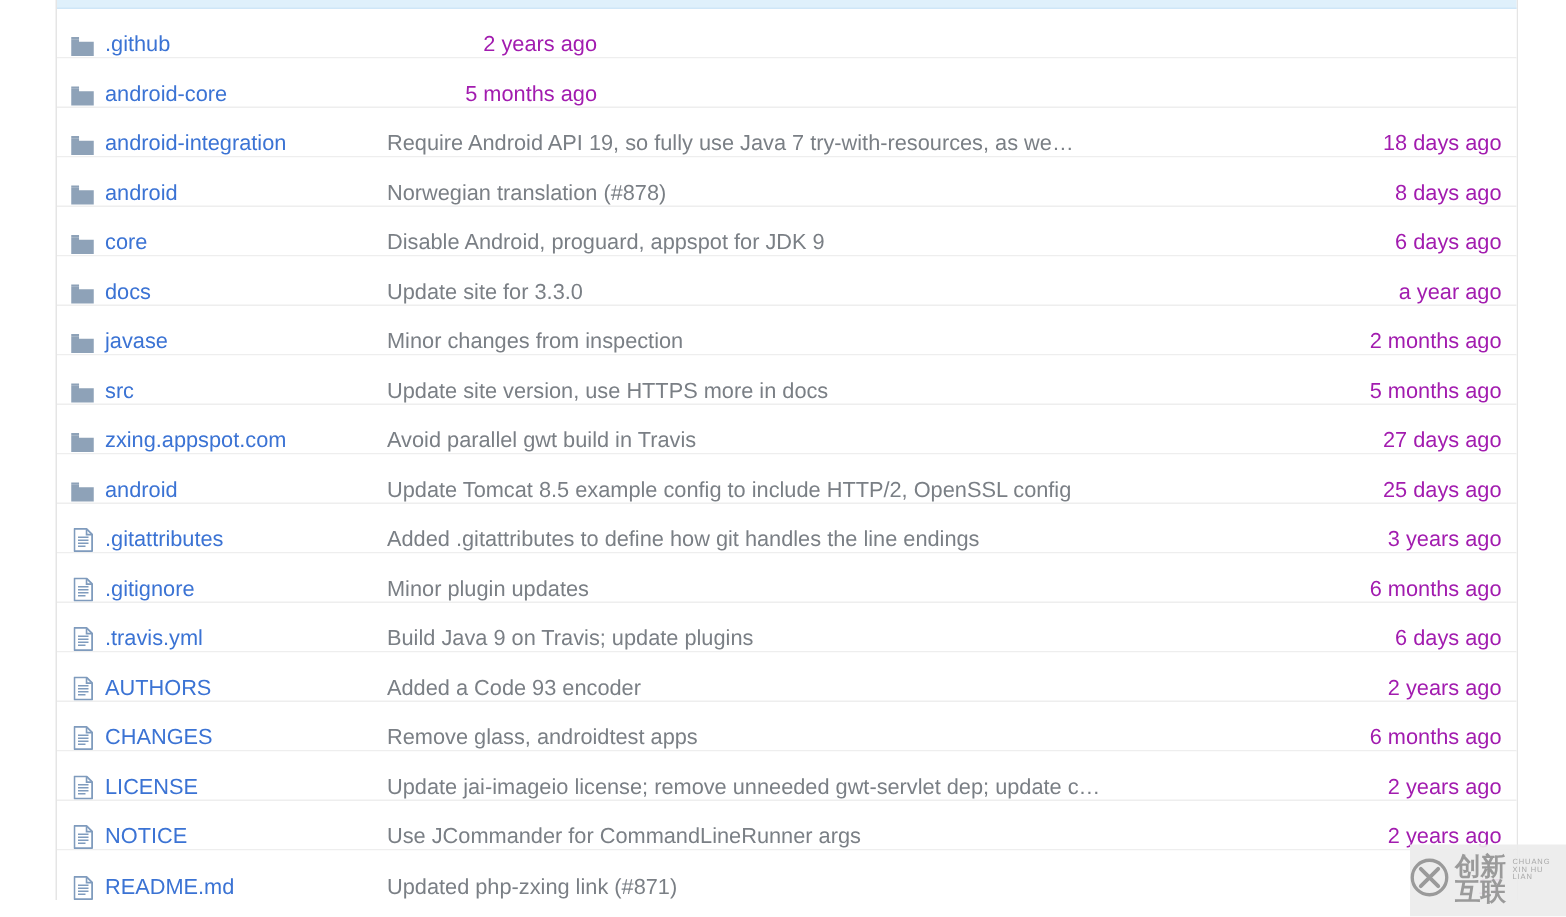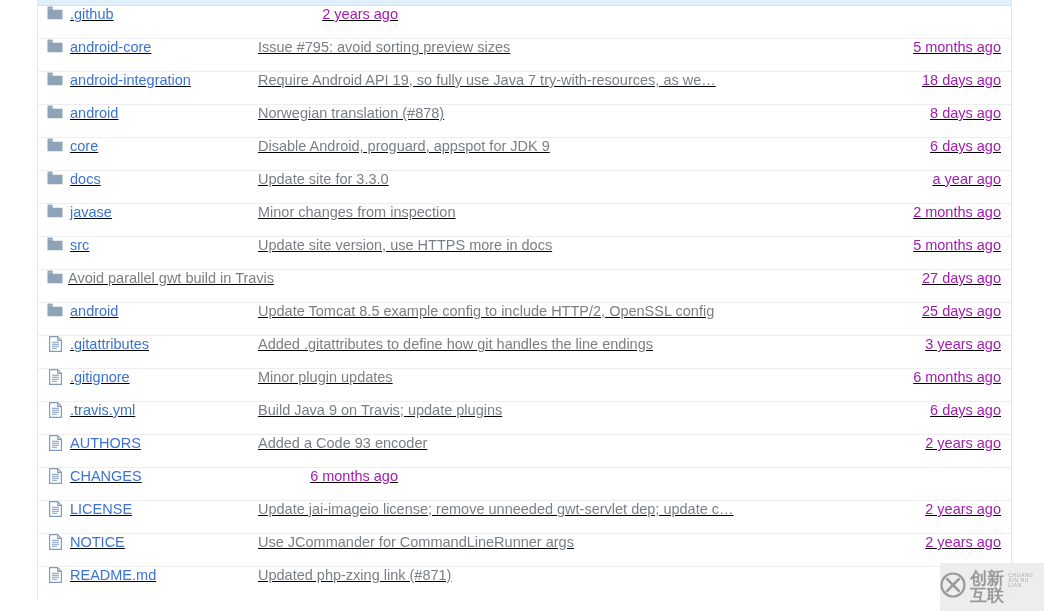--- a/index.html
+++ b/index.html
@@ -38,26 +38,25 @@
   
   .header-sliver {
     height: 6px;
     background: #dff0fb;
     border-bottom: 1px solid #cfe6f7;
     box-sizing: border-box;
   }
 
   .row {
     display: flex;
-    align-items: flex-start;
+    align-items: flex-end;
     height: 33px;
     border-bottom: 1px solid #eeeeee;
     box-sizing: border-box;
     background: #ffffff;
-    text-decoration: underline;
   }
   .row:last-child { border-bottom: none; }
 
   .cell-icon {
     width: 30px;
     flex: 0 0 30px;
     display: flex;
     align-items: center;
     justify-content: center;
     padding-left: 4px;
@@ -155,21 +154,20 @@
           <div class="cell-age">2 years ago</div>
         </div>
         <div class="row">
           <div class="cell-icon icon">
             <svg width="16" height="14" viewBox="0 0 16 14">
               <path d="M0.5 2.2 h5.2 v1.6 h9.8 v9.5 h-15 z" fill="#8ea2b8"></path>
               <path d="M0.5 0.6 h5.2 v1.6 h-5.2 z" fill="#8ea2b8"></path>
             </svg>
           </div>
           <a class="cell-name">android-core</a>
-          <div class="cell-message">Issue #795: avoid sorting preview sizes</div>
           <div class="cell-age">5 months ago</div>
         </div>
         <div class="row">
           <div class="cell-icon icon">
             <svg width="16" height="14" viewBox="0 0 16 14">
               <path d="M0.5 2.2 h5.2 v1.6 h9.8 v9.5 h-15 z" fill="#8ea2b8"></path>
               <path d="M0.5 0.6 h5.2 v1.6 h-5.2 z" fill="#8ea2b8"></path>
             </svg>
           </div>
           <a class="cell-name">android-integration</a>
@@ -231,20 +229,21 @@
           <div class="cell-message">Update site version, use HTTPS more in docs</div>
           <div class="cell-age">5 months ago</div>
         </div>
         <div class="row">
           <div class="cell-icon icon">
             <svg width="16" height="14" viewBox="0 0 16 14">
               <path d="M0.5 2.2 h5.2 v1.6 h9.8 v9.5 h-15 z" fill="#8ea2b8"></path>
               <path d="M0.5 0.6 h5.2 v1.6 h-5.2 z" fill="#8ea2b8"></path>
             </svg>
           </div>
+          <a class="cell-name">zxing.appspot.com</a>
           <div class="cell-message">Avoid parallel gwt build in Travis</div>
           <div class="cell-age">27 days ago</div>
         </div>
         <div class="row">
           <div class="cell-icon icon">
             <svg width="16" height="14" viewBox="0 0 16 14">
               <path d="M0.5 2.2 h5.2 v1.6 h9.8 v9.5 h-15 z" fill="#8ea2b8"></path>
               <path d="M0.5 0.6 h5.2 v1.6 h-5.2 z" fill="#8ea2b8"></path>
             </svg>
           </div>
@@ -302,20 +301,21 @@
         </div>
         <div class="row">
           <div class="cell-icon icon">
             <svg width="13" height="16" viewBox="0 0 13 16">
               <path d="M0.6 0.6 h8.1 l3.7 3.7 v11.1 h-11.8 z" fill="#ffffff" stroke="#7f9bbd" stroke-width="1.2" stroke-linejoin="round"></path>
               <path d="M8.7 0.8 v3.6 h3.6" fill="none" stroke="#7f9bbd" stroke-width="1.1"></path>
               <path d="M3 6.2 h7 M3 8.2 h7 M3 10.2 h7 M3 12.2 h5" stroke="#7f9bbd" stroke-width="1.05"></path>
             </svg>
           </div>
           <a class="cell-name">CHANGES</a>
+          <div class="cell-message">Remove glass, androidtest apps</div>
           <div class="cell-age">6 months ago</div>
         </div>
         <div class="row">
           <div class="cell-icon icon">
             <svg width="13" height="16" viewBox="0 0 13 16">
               <path d="M0.6 0.6 h8.1 l3.7 3.7 v11.1 h-11.8 z" fill="#ffffff" stroke="#7f9bbd" stroke-width="1.2" stroke-linejoin="round"></path>
               <path d="M8.7 0.8 v3.6 h3.6" fill="none" stroke="#7f9bbd" stroke-width="1.1"></path>
               <path d="M3 6.2 h7 M3 8.2 h7 M3 10.2 h7 M3 12.2 h5" stroke="#7f9bbd" stroke-width="1.05"></path>
             </svg>
           </div>

